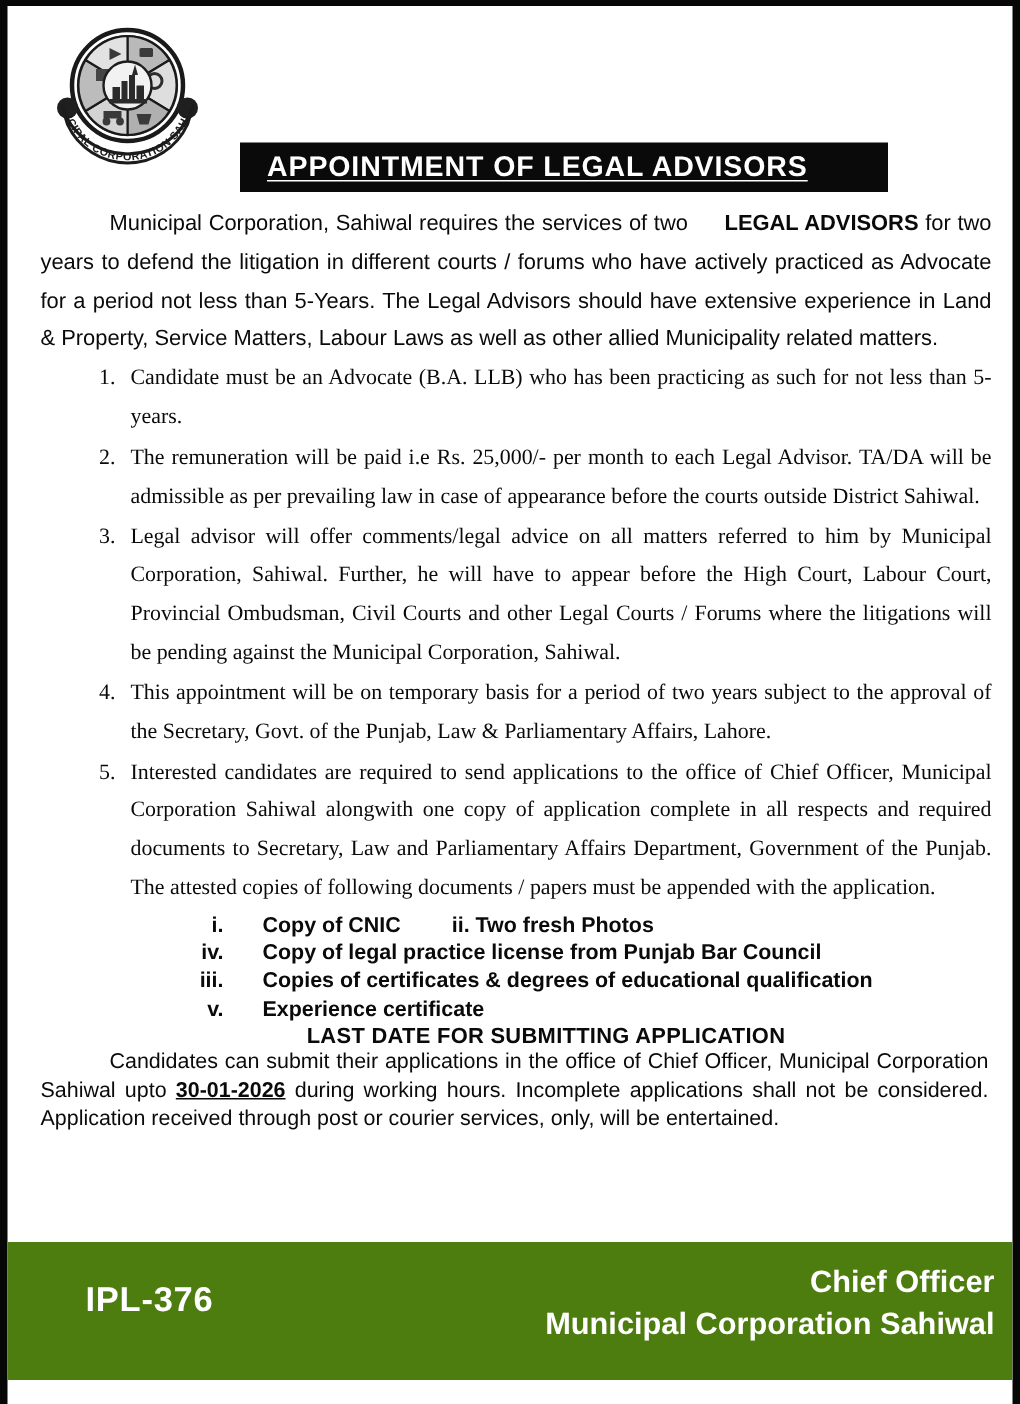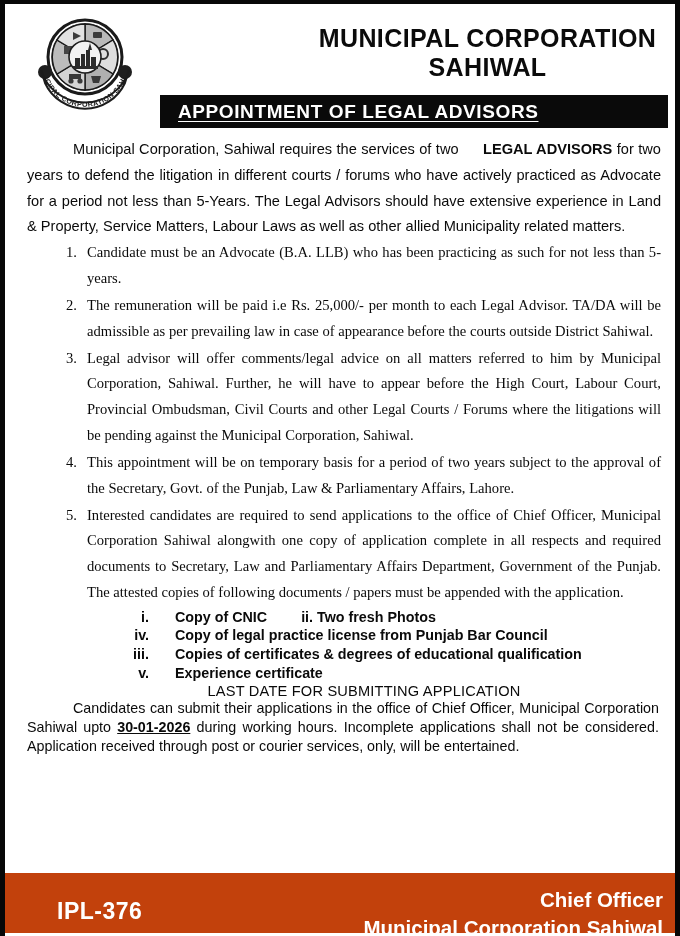--- a/index.html
+++ b/index.html
@@ -50,21 +50,21 @@
     letter-spacing: 0.4px;
     color: #0b0b0b;
   }
   .org-title .l2 { display: block; }
 
   
   .banner {
     position: absolute;
     left: 155px;
     top: 91px;
-    width: 508px;
+    width: 432px;
     height: 33px;
     background: #0a0a0a;
     display: flex;
     align-items: center;
   }
   .banner-text {
     color: #ffffff;
     font-weight: bold;
     font-size: 19px;
     letter-spacing: 0.6px;
@@ -146,44 +146,44 @@
     font-weight: 600;
   }
   ul.docs > li .extra {
     padding-left: 34px;
   }
 
   h3.lastdate {
     margin: 1px 0 0 0;
     text-align: center;
     font-size: 14.6px;
-    font-weight: normal;
+    font-weight: bold;
     letter-spacing: 0.2px;
     padding-left: 40px;
   }
 
   p.closing {
     margin: 0;
     font-size: 14.3px;
     line-height: 1.33;
     text-align: justify;
     text-justify: inter-word;
     text-indent: 46px;
     padding: 0 2px 0 0;
   }
   p.closing u { font-weight: bold; }
 
   
   .footer {
     position: absolute;
     left: 0;
     right: 0;
-    bottom: 3px;
-    height: 60px;
-    background: #c2410c;
+    bottom: 16px;
+    height: 92px;
+    background: #4d7c0f;
     color: #ffffff;
   }
   .footer .ref {
     position: absolute;
     left: 52px;
     top: 25px;
     font-size: 23px;
     font-weight: bold;
     letter-spacing: 0.5px;
   }
@@ -249,24 +249,20 @@
           <circle cx="92" cy="62" r="7"></circle>
         </g>
 
         <path d="M 8,60 A 46,46 0 0 0 96,60 L 92,73 A 44,44 0 0 1 12,73 Z" fill="#ffffff" stroke="#1c1c1c" stroke-width="2"></path>
         <text font-size="7.2" font-family="Liberation Sans, sans-serif" font-weight="bold" fill="#1a1a1a" letter-spacing="0.4">
           <textPath href="#ringpath" startOffset="50%" text-anchor="middle">MUNICIPAL CORPORATION SAHIWAL</textPath>
         </text>
       </svg>
     </div>
 
-    <div class="org-title">
-      <span>MUNICIPAL CORPORATION</span>
-      <span class="l2">SAHIWAL</span>
-    </div>
   </div>
 
   <div class="banner">
     <span class="banner-text">APPOINTMENT OF LEGAL ADVISORS</span>
   </div>
 
   <div class="body-wrap">
 
     <p class="intro"><span>Municipal Corporation, Sahiwal requires the services of two </span><b>LEGAL ADVISORS</b><span> for two years to defend the litigation in different courts / forums who have actively practiced as Advocate for a period not less than 5-Years. The Legal Advisors should have extensive experience in Land &amp; Property, Service Matters, Labour Laws as well as other allied Municipality related matters.</span></p>
 

